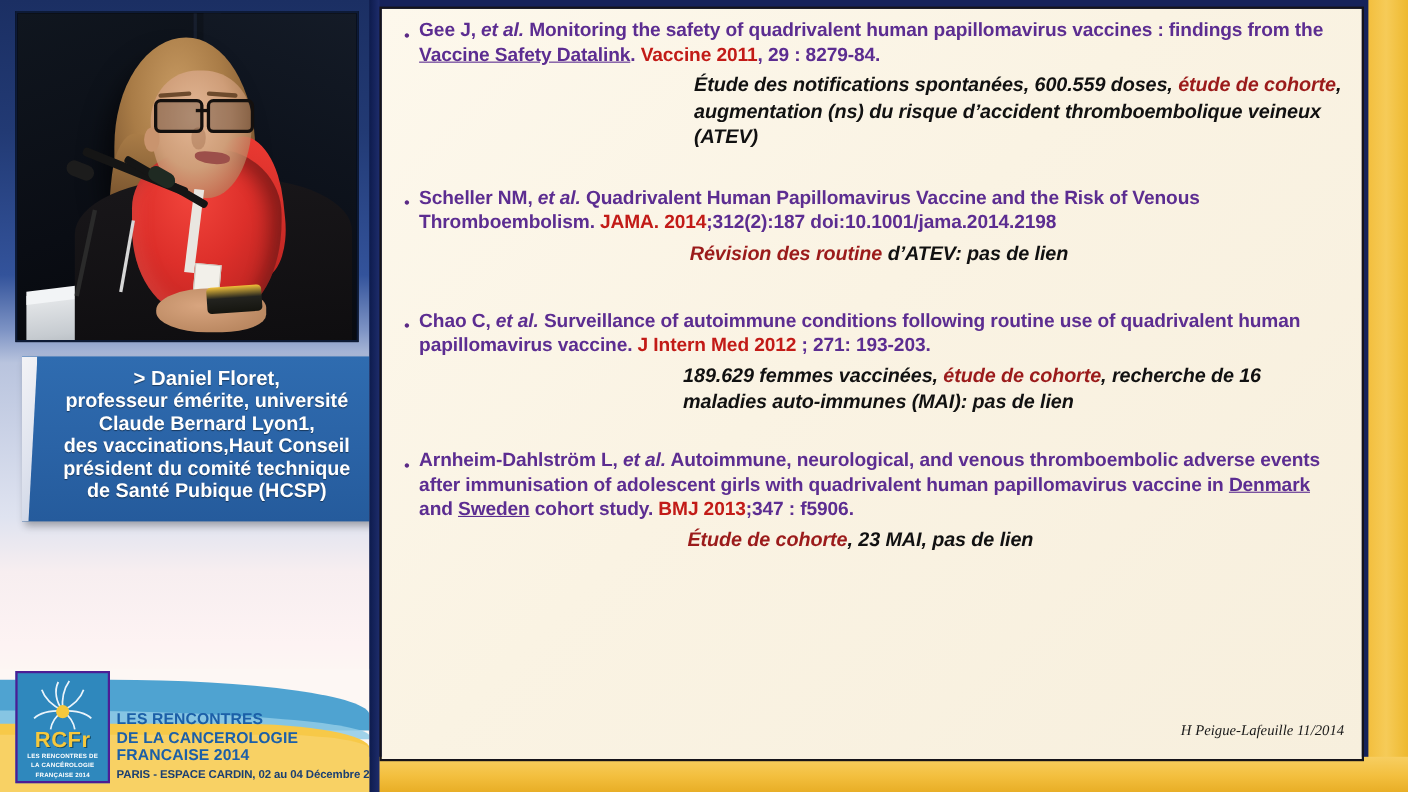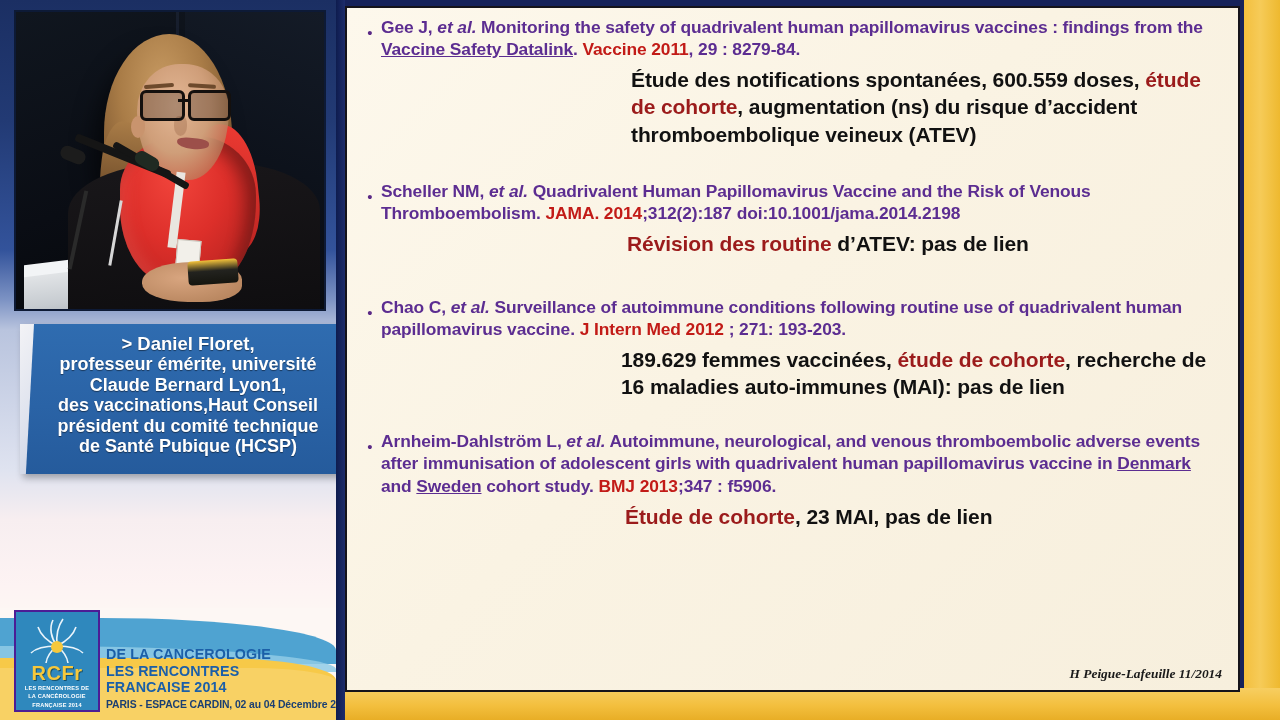--- a/index.html
+++ b/index.html
@@ -214,34 +214,34 @@
   }
   .ref-body{flex:1;}
   .cit{
     color:#5c2d91;font-size:17.4px;font-weight:bold;line-height:1.27;
     letter-spacing:-.1px;
   }
   .cit i{font-style:italic;}
   .jr{color:#c21b17;}
   .ul{text-decoration:underline;}
   .note{
-    color:#111;font-size:21px;font-weight:bold;line-height:1.30;
-    margin-top:6px;letter-spacing:-.1px;
+    color:#111;font-size:18px;font-weight:bold;line-height:1.30;
+    margin-top:6px;letter-spacing:-.1px;font-style:italic;
   }
   .note .hl{color:#9b1b1b;}
   .note.indent{padding-left:250px;}
   .note.indent2{padding-left:240px;}
   .note.center{padding-left:246px;}
   .note.center2{padding-left:244px;}
   .gapA{height:30px;} .gapB{height:36px;} .gapC{height:28px;}
 
   #credit{
-    position:absolute;right:16px;bottom:8px;
+    position:absolute;right:16px;bottom:18px;
     font-family:"Liberation Serif", serif;
-    font-style:italic;font-weight:bold;font-size:13.4px;color:#1a1a1a;
+    font-style:italic;font-weight:normal;font-size:13.4px;color:#1a1a1a;
   }
 </style>
 </head>
 <body>
 
 <div id="stage">
 
   <div id="left-panel">
 
     <div id="photo-frame">
@@ -314,22 +314,22 @@
         </svg>
         <div class="logo-rcfr">RCFr</div>
         <div class="logo-sub">
           <div>LES RENCONTRES DE</div>
           <div>LA CANCÉROLOGIE</div>
           <div>FRANÇAISE 2014</div>
         </div>
       </div>
 
       <div id="banner-text">
+        <div class="bt-line">LES RENCONTRES</div>
         <div class="bt-line">DE LA CANCEROLOGIE</div>
-        <div class="bt-line">LES RENCONTRES</div>
         <div class="bt-line">FRANCAISE 2014</div>
         <div class="bt-sub">PARIS - ESPACE CARDIN, 02 au 04 Décembre 2014</div>
       </div>
     </div>
   </div>
 
   <div id="slide-outer">
     <div id="gold-right"></div>
     <div id="gold-bottom"></div>
     <div id="navy-left"></div>

